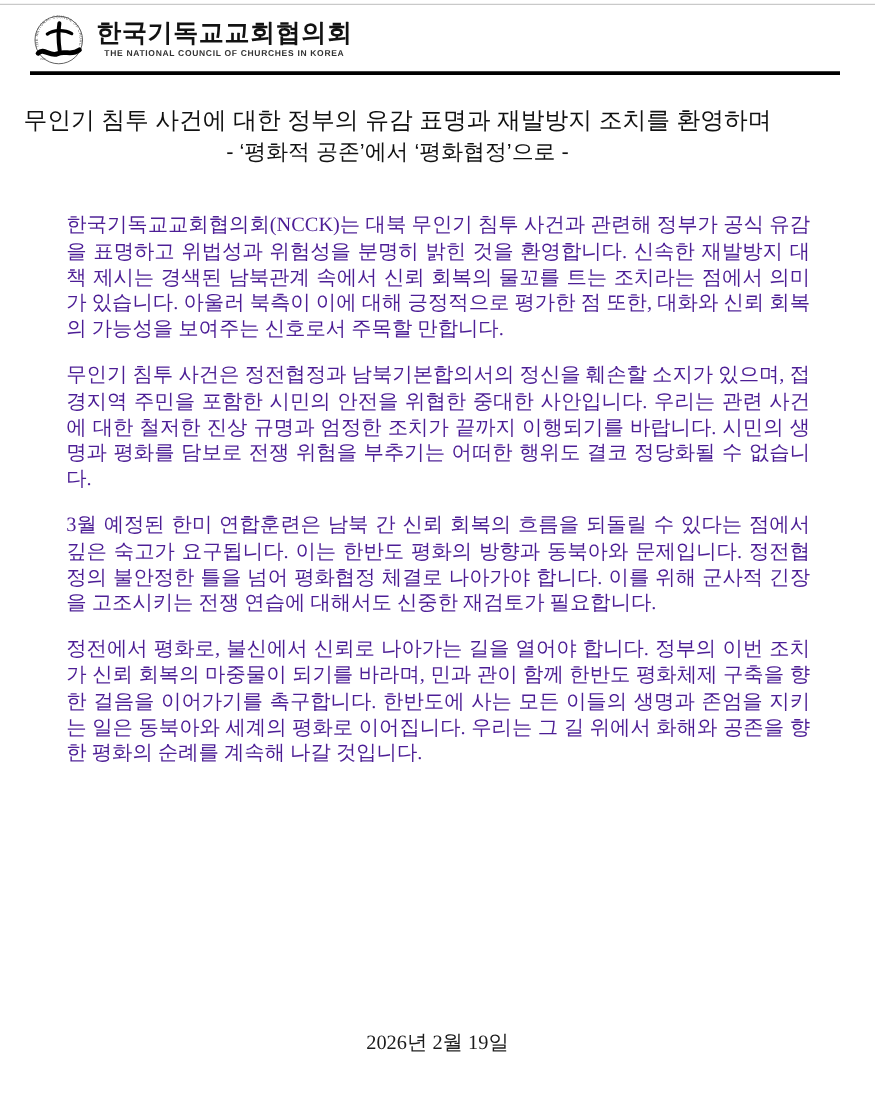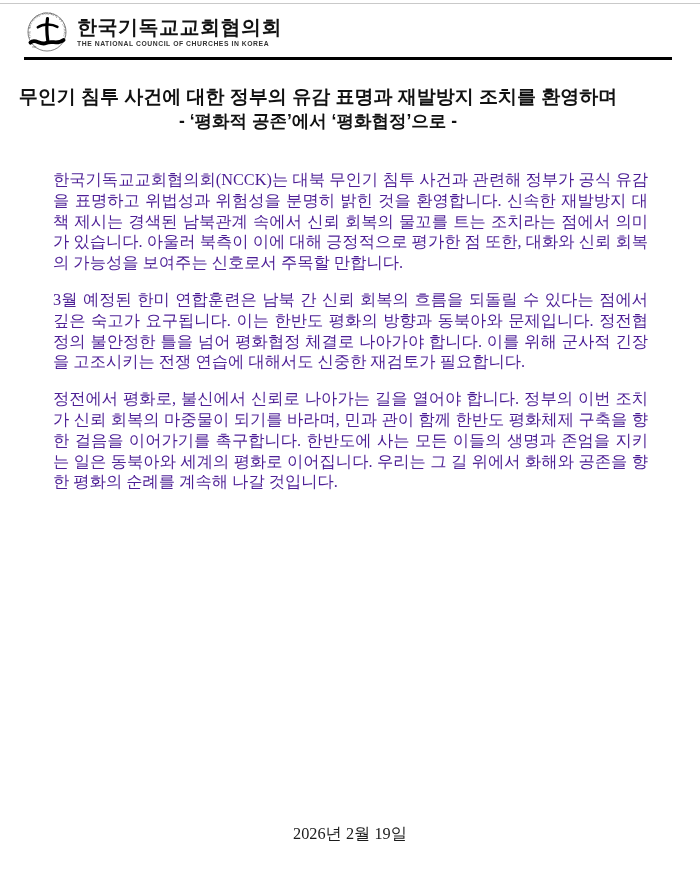--- a/index.html
+++ b/index.html
@@ -13,40 +13,40 @@
   .top-hairline {
     position:absolute; top:3px; left:0;
     width:700px; height:1px;
     background:#c9c9c9;
   }
   .letterhead {
     position:absolute; top:11px; left:26px;
     display:flex; align-items:center; gap:9px;
   }
   .emblem svg { display:block; }
-  .org-names { display:flex; flex-direction:column; justify-content:center; }
+  .org-names { display:flex; flex-direction:column; justify-content:center;align-items:center; }
   .org-ko {
     font-family:"Liberation Sans", sans-serif;
     font-weight:bold; font-size:20px; line-height:22px;
     letter-spacing:0.5px; color:#121212;
   }
   .org-en {
     font-family:"Liberation Sans", sans-serif;
     font-weight:bold; font-size:6.8px; line-height:8px;
     letter-spacing:0.55px; color:#333333; margin-top:2px;
   }
   .header-rule {
     position:absolute; top:57px; left:24px;
     width:648px; height:3px;
   }
   .statement-title {
     position:absolute; top:84px; left:0; width:636px;
     margin:0; text-align:center;
     font-family:"Liberation Sans", sans-serif;
-    font-weight:bold; color:#111111;
+    font-weight:normal; color:#111111;
   }
   .statement-title .title-l1 { display:block; font-size:19px; line-height:25px; }
   .statement-title .title-l2 { display:block; font-size:17.5px; line-height:25px; }
   .statement-body {
     position:absolute; top:170px; left:53px; width:595px;
     font-family:"Liberation Serif", serif;
     font-size:16.3px; line-height:20.8px;
     text-align:justify; color:#4c1d95;
   }
   .statement-body p { margin:0 0 16px 0; }
@@ -88,20 +88,21 @@
 
   <div class="header-rule" style="background: rgb(0, 0, 0);"></div>
 
   <h1 class="statement-title">
     <span class="title-l1">무인기 침투 사건에 대한 정부의 유감 표명과 재발방지 조치를 환영하며</span>
     <span class="title-l2">- ‘평화적 공존’에서 ‘평화협정’으로 -</span>
   </h1>
 
   <main class="statement-body">
     <p>한국기독교교회협의회(NCCK)는 대북 무인기 침투 사건과 관련해 정부가 공식 유감을 표명하고 위법성과 위험성을 분명히 밝힌 것을 환영합니다. 신속한 재발방지 대책 제시는 경색된 남북관계 속에서 신뢰 회복의 물꼬를 트는 조치라는 점에서 의미가 있습니다. 아울러 북측이 이에 대해 긍정적으로 평가한 점 또한, 대화와 신뢰 회복의 가능성을 보여주는 신호로서 주목할 만합니다.</p>
+    <p>무인기 침투 사건은 정전협정과 남북기본합의서의 정신을 훼손할 소지가 있으며, 접경지역 주민을 포함한 시민의 안전을 위협한 중대한 사안입니다. 우리는 관련 사건에 대한 철저한 진상 규명과 엄정한 조치가 끝까지 이행되기를 바랍니다. 시민의 생명과 평화를 담보로 전쟁 위험을 부추기는 어떠한 행위도 결코 정당화될 수 없습니다.</p>
     <p>3월 예정된 한미 연합훈련은 남북 간 신뢰 회복의 흐름을 되돌릴 수 있다는 점에서 깊은 숙고가 요구됩니다. 이는 한반도 평화의 방향과 동북아와 문제입니다. 정전협정의 불안정한 틀을 넘어 평화협정 체결로 나아가야 합니다. 이를 위해 군사적 긴장을 고조시키는 전쟁 연습에 대해서도 신중한 재검토가 필요합니다.</p>
     <p>정전에서 평화로, 불신에서 신뢰로 나아가는 길을 열어야 합니다. 정부의 이번 조치가 신뢰 회복의 마중물이 되기를 바라며, 민과 관이 함께 한반도 평화체제 구축을 향한 걸음을 이어가기를 촉구합니다. 한반도에 사는 모든 이들의 생명과 존엄을 지키는 일은 동북아와 세계의 평화로 이어집니다. 우리는 그 길 위에서 화해와 공존을 향한 평화의 순례를 계속해 나갈 것입니다.</p>
   </main>
 
   <footer class="signature-block">
     <div>2026년 2월 19일</div>
     
     
   </footer>
 

